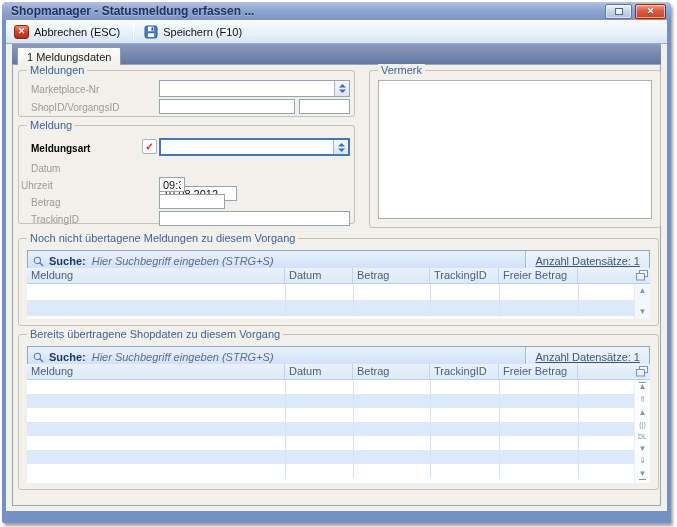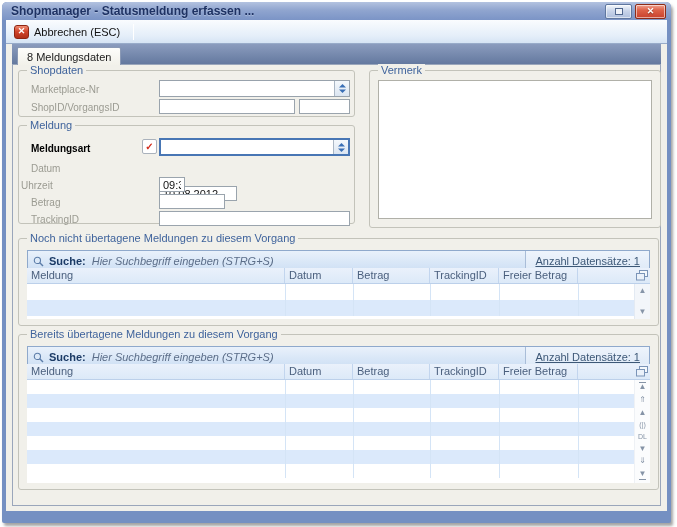--- a/index.html
+++ b/index.html
@@ -105,32 +105,41 @@
     </div>
 
     <div class="frame-inner">
 
       <div class="toolbar">
         <div class="tool-btn">
           <span class="icon-cancel">✕</span>
           <span>Abbrechen (ESC)</span>
         </div>
         <div class="tb-sep"></div>
+        <div class="tool-btn">
+          <svg class="icon-save" width="14" height="14" viewBox="0 0 14 14">
+            <rect x="1" y="1" width="12" height="12" rx="2" fill="#4d7fc4" stroke="#2c5693"></rect>
+            <rect x="4" y="1.6" width="5.6" height="4.6" fill="#fff"></rect>
+            <rect x="7.4" y="2.4" width="1.6" height="3.2" fill="#2c5693"></rect>
+            <rect x="3.4" y="8" width="7.2" height="4.4" fill="#fff" stroke="#2c5693" stroke-width="0.6"></rect>
+          </svg>
+          <span>Speichern (F10)</span>
+        </div>
       </div>
 
       <div class="content">
         <div class="tabstrip"></div>
         <div class="tab">
-          <span>8 Meldungsdaten</span>
+          <span>1 Meldungsdaten</span>
         </div>
 
         <div class="tabpage">
 
           <div class="group" style="left:5px;top:5px;width:337px;height:47px;">
-            <span class="legend">Shopdaten</span>
+            <span class="legend">Meldungen</span>
             <span class="flabel" style="left:12px;top:13px;">Marketplace-Nr</span>
             <div class="combo" style="left:140px;top:9px;width:191px;">
               <span></span>
               <span class="cb-btn">
                 <svg width="7" height="9" viewBox="0 0 7 9">
                     <path d="M3.5 0L7 3.5H0z" fill="#3a6fb5"></path>
                     <path d="M3.5 9L0 5.5h7z" fill="#3a6fb5"></path>
                   </svg>
               </span>
             </div>
@@ -197,21 +206,21 @@
                 <div class="grow alt"></div>
               </div>
               <div class="gscroll">
                 <span>▲</span>
                 <span class="down">▼</span>
               </div>
             </div>
           </div>
 
           <div class="group g2" style="left:5px;top:269px;width:641px;height:156px;">
-            <span class="legend">Bereits übertagene Meldungen zu diesem Vorgang</span>
+            <span class="legend">Bereits übertragene Shopdaten zu diesem Vorgang</span>
             <div class="searchbar">
               <svg width="11" height="11" viewBox="0 0 11 11">
                 <circle cx="4.4" cy="4.4" r="3.1" fill="#dce9f8" stroke="#5b7ca8" stroke-width="1.1"></circle>
                 <line x1="6.8" y1="6.8" x2="10" y2="10" stroke="#5b7ca8" stroke-width="1.4"></line>
               </svg>
               <span class="s-label">Suche:</span>
               <span class="s-ph">Hier Suchbegriff eingeben (STRG+S)</span>
               <span class="s-count">Anzahl Datensätze: 1</span>
             </div>
             <div class="gheader">

